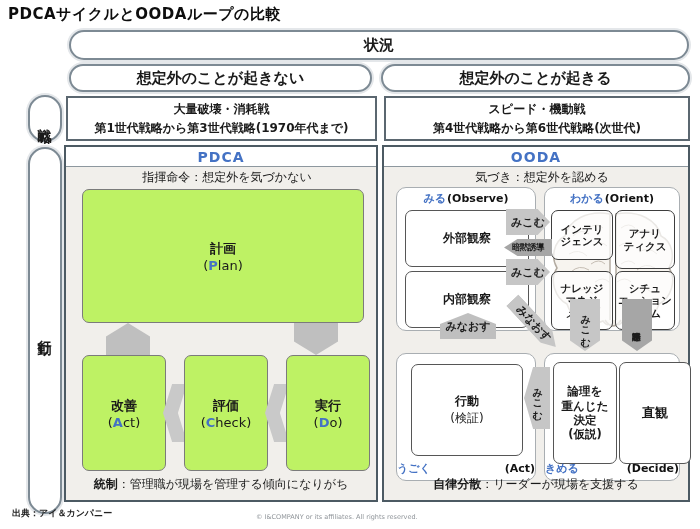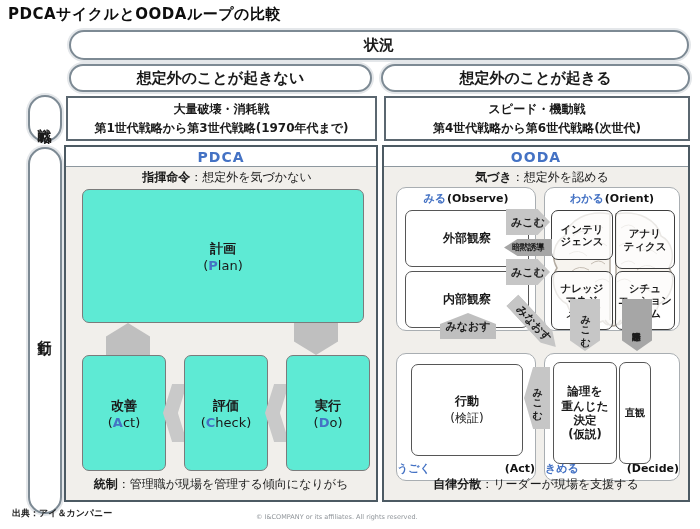--- a/index.html
+++ b/index.html
@@ -18,25 +18,25 @@
          box-shadow:0 0 0 2px #e4e7ea;font-weight:bold;font-size:14px;}
   .vtext{writing-mode:vertical-rl;text-orientation:upright;letter-spacing:2px;}
 
   .stratbox{background:#fff;border:2px solid #5b6770;font-weight:bold;font-size:12px;line-height:1.55;}
 
   .panel{background:#f1efeb;border:2.5px solid #4c5a63;padding-left:16px;}
   .phead{position:absolute;left:0;top:0;width:100%;height:19px;background:#fff;
          border-bottom:1.5px solid #8d979e;font-weight:bold;font-size:14px;color:#4472C4;
          letter-spacing:1px;}
   .subtitle{position:absolute;left:0;top:21px;width:100%;height:18px;font-size:12px;}
-  .subtitle b{font-weight:bold;margin-left:12px;}
+  .subtitle b{font-weight:normal;margin-left:12px;}
   .pfoot{position:absolute;left:0;bottom:7px;width:100%;font-size:12px;text-align:center;}
   .pfoot b{font-weight:bold;}
 
-  .whitebox{background:#5eead4;border:1.5px solid #7b7b7b;border-radius:7px;}
+  .whitebox{background:#bef264;border:1.5px solid #7b7b7b;border-radius:7px;}
   .jp{font-weight:bold;font-size:13px;}
   .en{font-size:13px;}
   .blue{color:#4472C4;font-weight:bold;}
   .blet{font-weight:bold;}
 
   .groupbox{background:#fff;border:1.5px solid #a9aeb2;border-radius:10px;}
   .glabel{position:absolute;left:0;top:0;width:100%;height:20px;display:flex;
           align-items:center;justify-content:center;gap:1px;}
   .glabel-bottom{top:auto;bottom:2px;justify-content:space-between;}
   .gjp{color:#4472C4;font-weight:bold;font-size:11px;}
@@ -198,21 +198,21 @@
         <span class="gjp">うごく</span>
           <span class="gen"><span>(</span><span class="blet">A</span><span>ct)</span></span>
       </div>
     </div>
 
     <div class="abs groupbox" style="left:160px;top:206px;width:136px;height:128px;">
       <div class="abs innerbox center pre" style="left:8px;top:8px;width:64px;height:102px;font-weight:bold;font-size:11.5px;line-height:1.25;">論理を
 重んじた
 決定
 (仮説)</div>
-      <div class="abs innerbox center" style="left:74px;top:8px;width:32px;height:102px;font-weight:bold;font-size:10px;">直観</div>
+      <div class="abs innerbox center" style="left:74px;top:8px;width:72px;height:102px;font-weight:bold;font-size:13px;">直観</div>
       <div class="glabel glabel-bottom">
         <span class="gjp">きめる</span>
           <span class="gen"><span>(</span><span class="blet">D</span><span>ecide)</span></span>
       </div>
     </div>
 
     <div class="abs a-left-long center arrow" style="left:140px;top:220px;width:26px;height:62px;z-index:3;">
       <span class="avtext">みこむ</span>
     </div>
 

